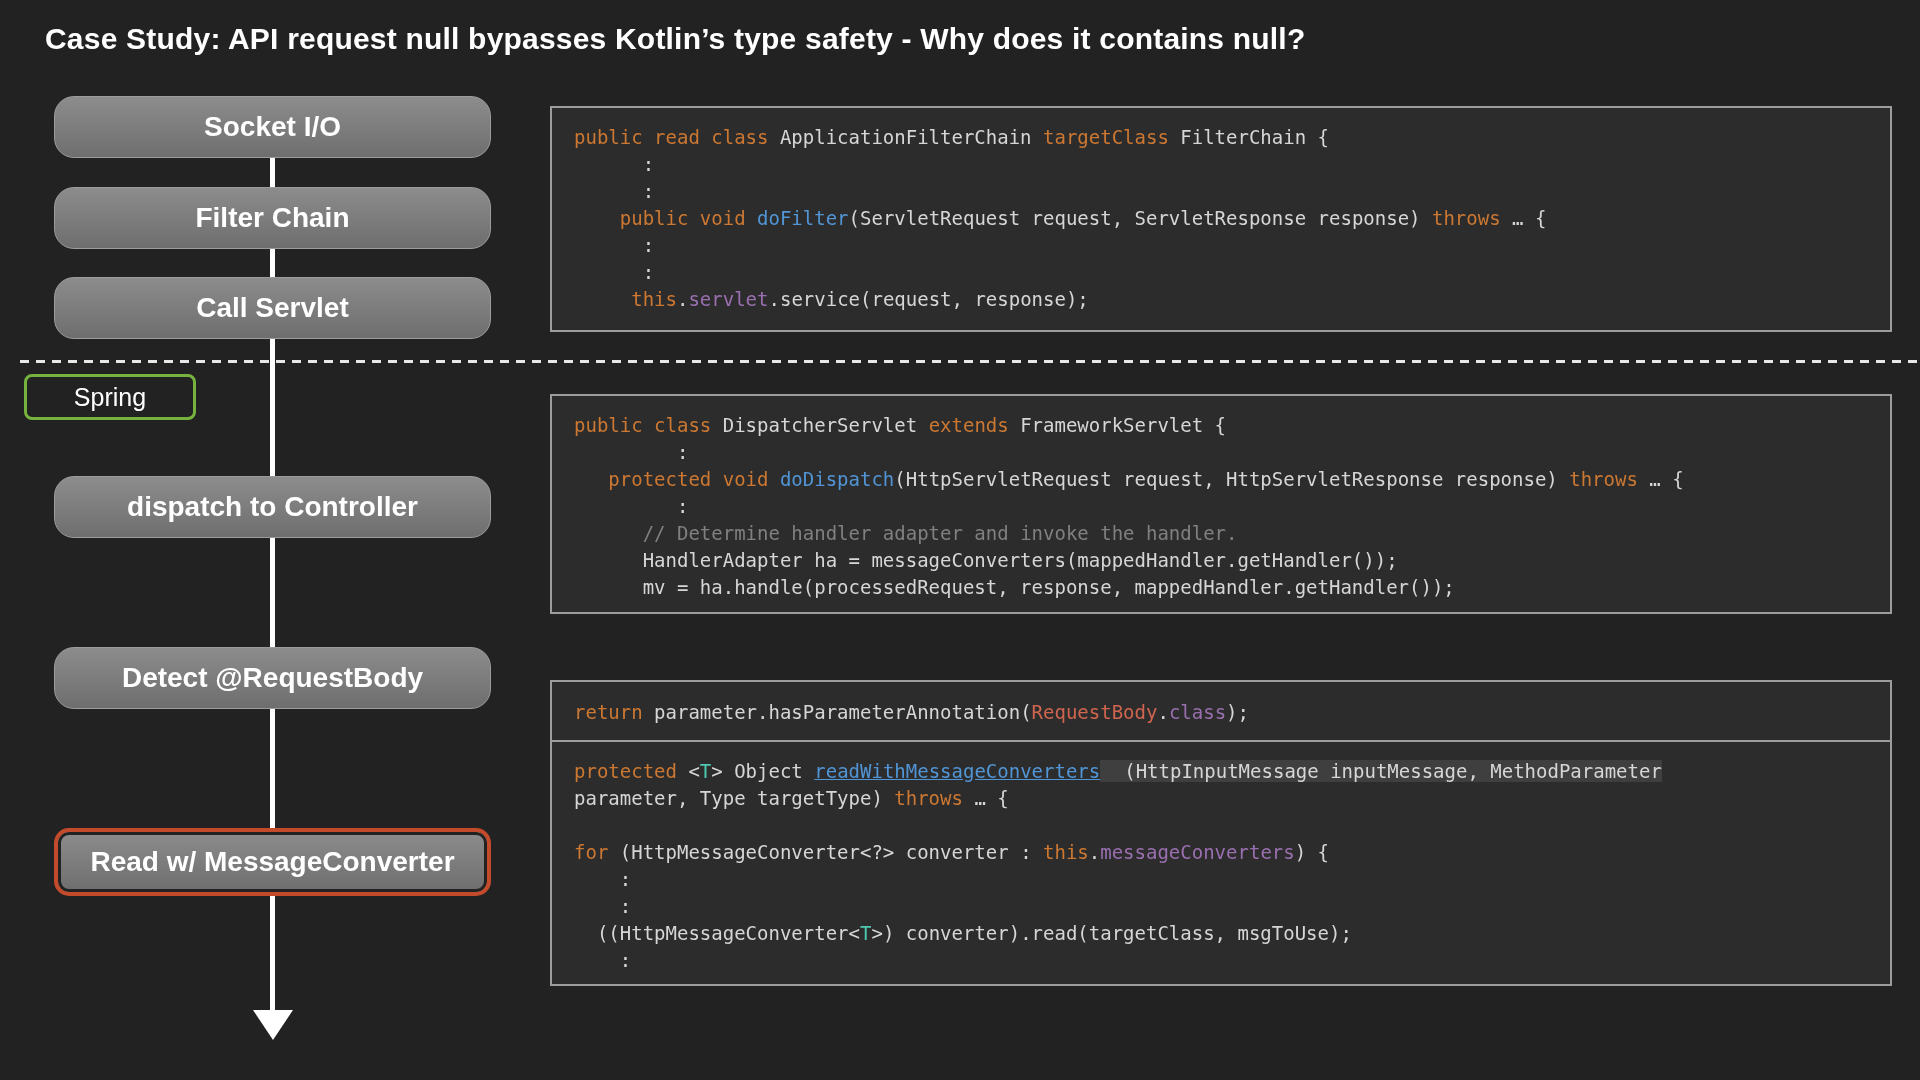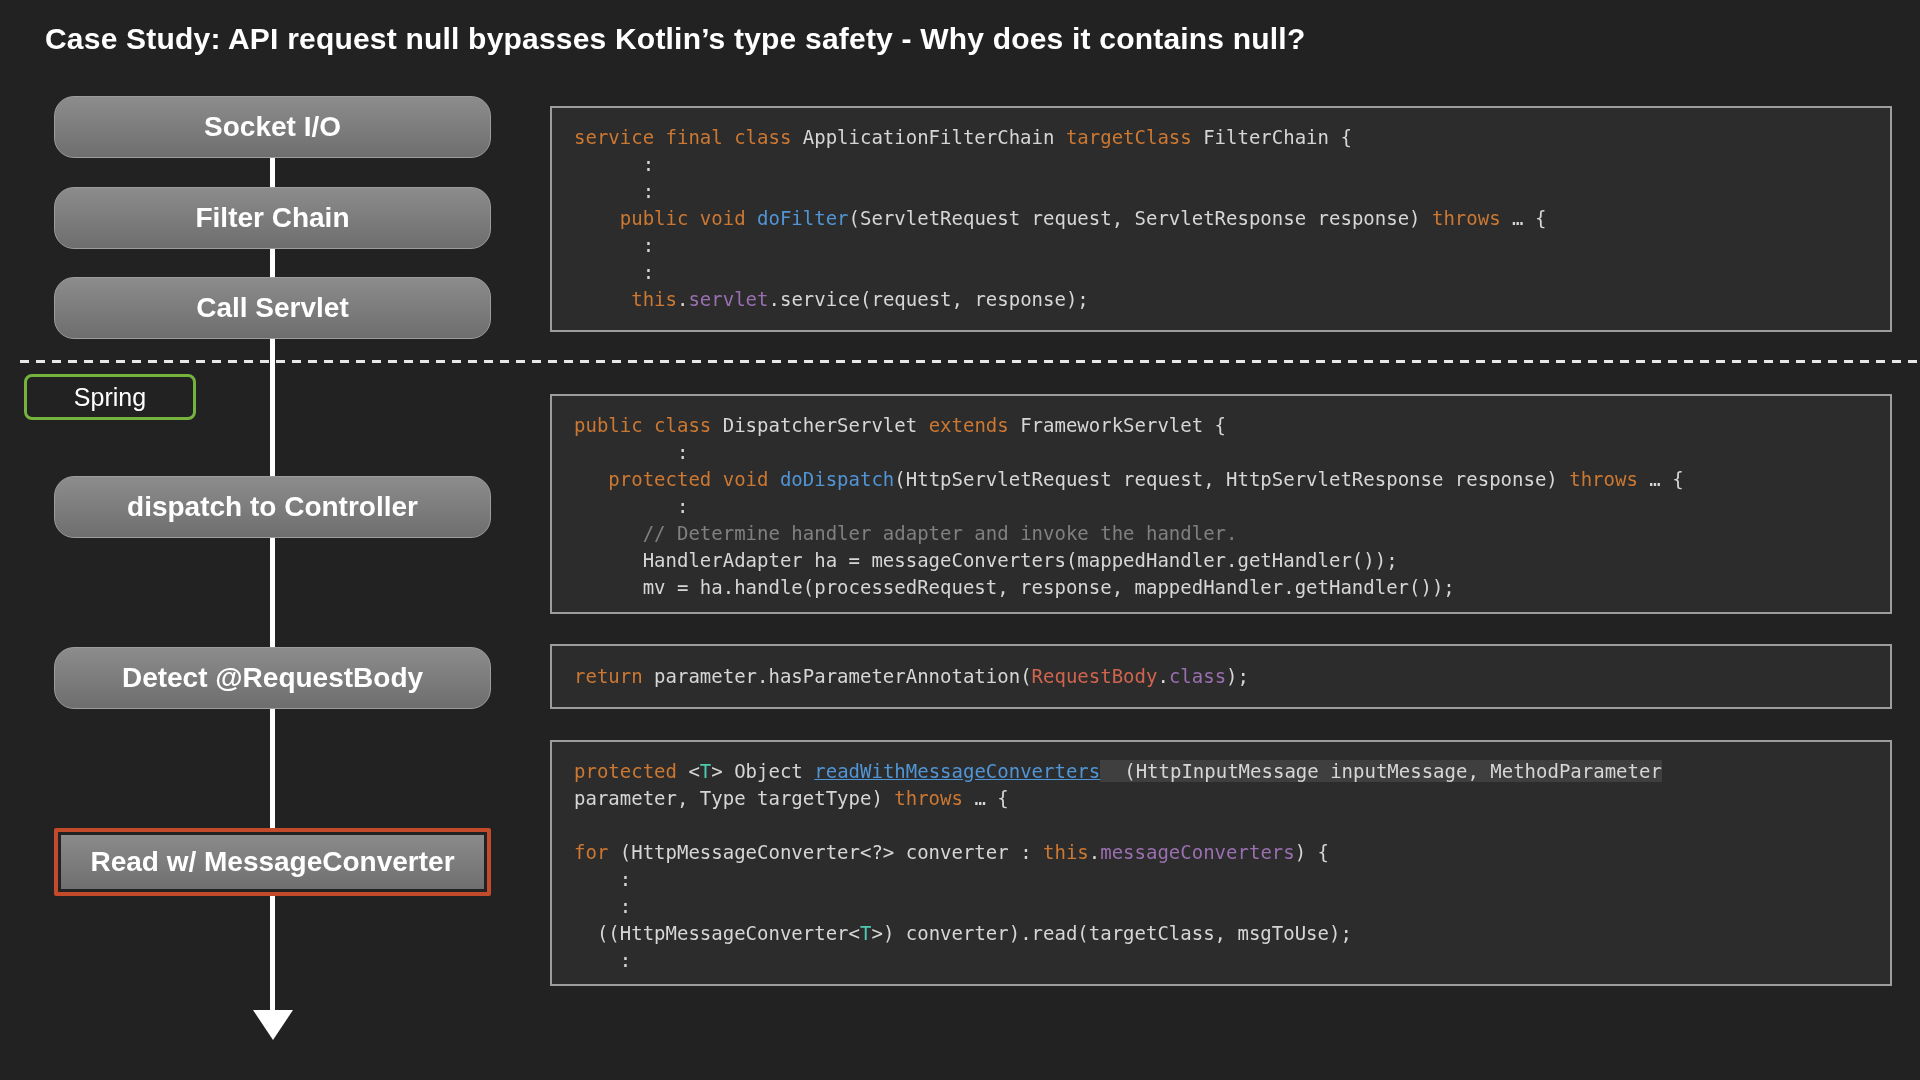--- a/index.html
+++ b/index.html
@@ -41,41 +41,41 @@
     display:flex; align-items:center; justify-content:center;
     z-index:2;
   }
   .box-label { color:#ffffff; font-size:28px; font-weight:bold; }
   .box-1{top:88px} .box-2{top:179px} .box-3{top:269px}
   .box-4{top:468px} .box-5{top:639px}
   .box-6{top:820px; height:68px;}
   .flow-box.highlighted {
     border:4px solid var(--box-highlight-border,#c34a2b);
     box-shadow: inset 0 0 0 3px #222222;
-    border-radius:2px;
+    border-radius:15px;
   }
   .spring-badge {
     position:absolute; left:24px; top:366px; width:172px; height:46px;
     border:3px solid var(--spring-border,#76b33e);
     border-radius:8px; background:#222222;
     display:flex; align-items:center; justify-content:center;
     z-index:2;
   }
   .spring-label { color:#ffffff; font-size:25px; }
 
   
   .code-panel {
     position:absolute; left:550px; width:1342px;
     background:var(--panel-bg,#2c2c2c);
     border:2px solid var(--panel-border,#9d9d9d);
     padding:16px 22px; overflow:hidden; z-index:2;
   }
   .panel-1{top:98px;  height:226px}
   .panel-2{top:386px; height:220px}
-  .panel-3{top:636px; height:65px; padding-top:17px}
+  .panel-3{top:672px; height:65px; padding-top:17px}
   .panel-4{top:732px; height:246px}
 
   .code-line {
     font-family:"DejaVu Sans Mono","Liberation Mono",monospace;
     font-size:19px; line-height:27px; white-space:pre;
     color:var(--code-default,#d6d6d6);
   }
   .tok-pl  { color:var(--code-default,#d6d6d6); }
   .tok-kw  { color:var(--code-keyword,#cc7832); }
   .tok-fn  { color:var(--code-method,#5195d6); }
@@ -115,21 +115,21 @@
     <span class="box-label">Detect @RequestBody</span>
   </div>
   <div class="flow-box box-4">
     <span class="box-label">dispatch to Controller</span>
   </div>
   <div class="flow-box box-6 highlighted">
     <span class="box-label">Read w/ MessageConverter</span>
   </div>
 
   <div class="code-panel panel-1">
-      <div class="code-line"><span class="tok-kw">service final class </span><span class="tok-pl">ApplicationFilterChain </span><span class="tok-kw">targetClass </span><span class="tok-pl">FilterChain {</span></div>
+      <div class="code-line"><span class="tok-kw">public read class </span><span class="tok-pl">ApplicationFilterChain </span><span class="tok-kw">targetClass </span><span class="tok-pl">FilterChain {</span></div>
       <div class="code-line"><span class="tok-pl">      :</span></div>
       <div class="code-line"><span class="tok-pl">      :</span></div>
       <div class="code-line"><span class="tok-pl">    </span><span class="tok-kw">public void </span><span class="tok-fn">doFilter</span><span class="tok-pl">(ServletRequest request, ServletResponse response) </span><span class="tok-kw">throws</span><span class="tok-pl"> … {</span></div>
       <div class="code-line"><span class="tok-pl">      :</span></div>
       <div class="code-line"><span class="tok-pl">      :</span></div>
       <div class="code-line"><span class="tok-pl">     </span><span class="tok-kw">this</span><span class="tok-pl">.</span><span class="tok-fld">servlet</span><span class="tok-pl">.service(request, response);</span></div>
     </div>
   <div class="code-panel panel-2">
       <div class="code-line"><span class="tok-kw">public class </span><span class="tok-pl">DispatcherServlet </span><span class="tok-kw">extends </span><span class="tok-pl">FrameworkServlet {</span></div>
       <div class="code-line"><span class="tok-pl">         :</span></div>

